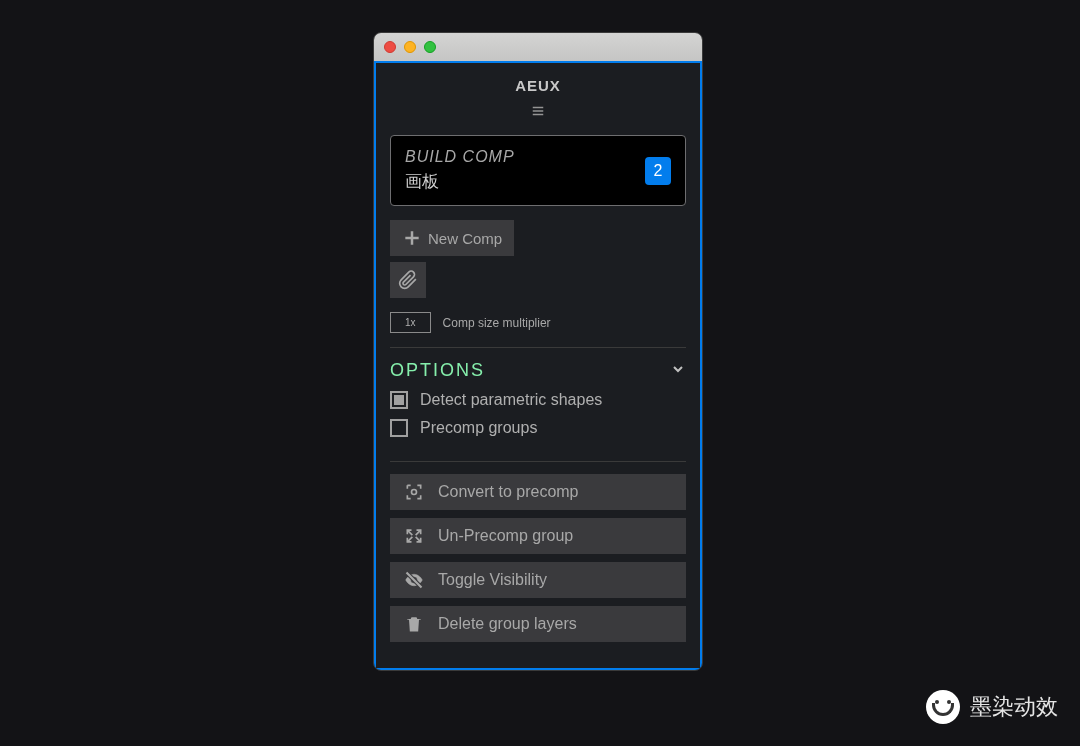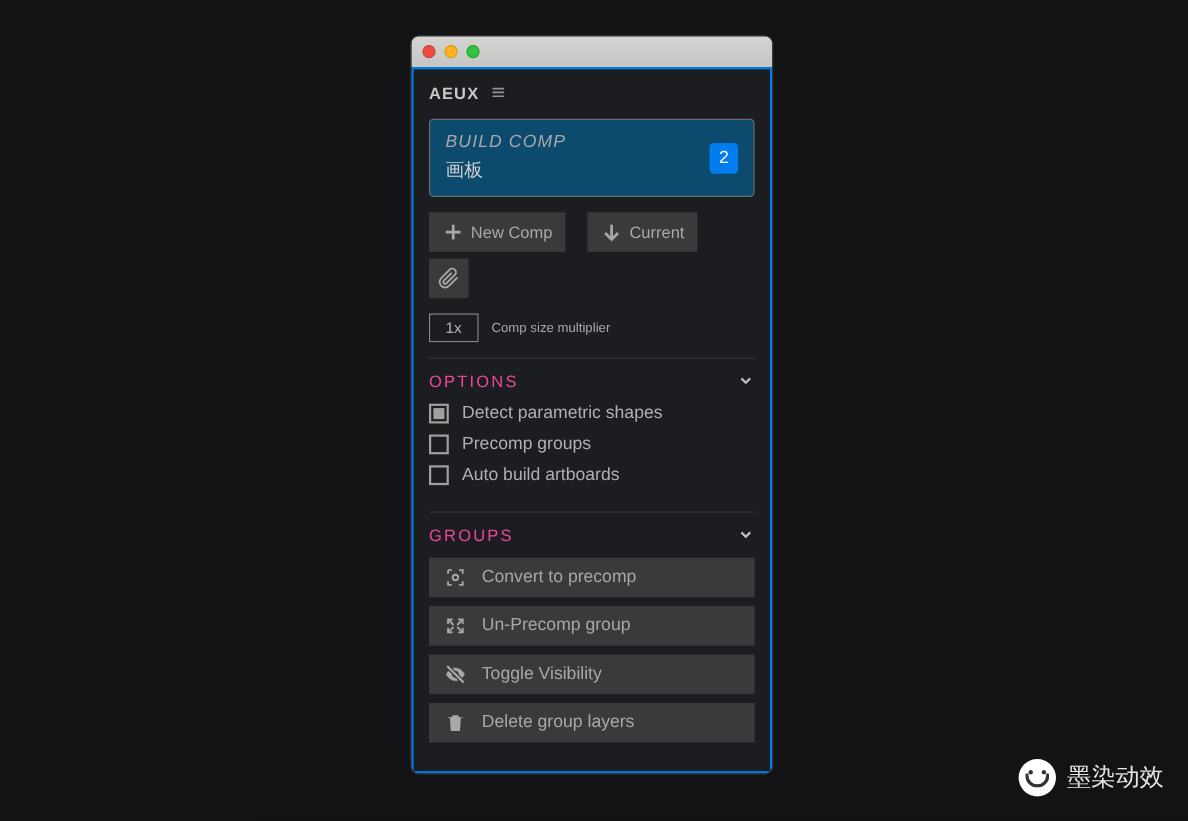--- a/index.html
+++ b/index.html
@@ -39,33 +39,34 @@
     .tl-max { background: #32c140; border: 0.5px solid #14a023; }
     .panel {
       border: 2px solid #027ded;
       padding: 14px 14px 18px 14px;
     }
     .panel-header {
       display: flex;
       align-items: center;
       gap: 10px;
       margin-bottom: 14px;
+      flex-direction: column;
     }
     .panel-title {
       color: #c8c8c8;
       font-size: 15px;
       font-weight: 600;
       letter-spacing: 1px;
     }
     .menu-icon {
       color: #949494;
       font-size: 14px;
     }
     .build-comp {
-      background: #0c4a6e;
+      background: #000000;
       border: 1px solid #6e6e70;
       border-radius: 4px;
       padding: 12px 14px;
       display: flex;
       justify-content: space-between;
       align-items: center;
       margin-bottom: 14px;
     }
     .build-comp-text {}
     .build-comp-label {
@@ -123,32 +124,32 @@
       align-items: center;
       gap: 12px;
       padding-bottom: 14px;
       border-bottom: 1px solid #3a3a3a;
       margin-bottom: 12px;
     }
     .multiplier-box {
       border: 1px solid #8a8a8a;
       padding: 4px 14px;
       color: #b0b0b0;
-      font-size: 14px;
+      font-size: 10px;
     }
     .multiplier-label {
       color: #a8a8a8;
       font-size: 12px;
     }
     .section-header {
       display: flex;
       justify-content: space-between;
       align-items: center;
-      color: #ec4899;
-      font-size: 15px;
+      color: #86efac;
+      font-size: 18px;
       letter-spacing: 2px;
       margin-bottom: 10px;
     }
     .chev {
       font-size: 12px;
       color: #c0c0c0;
     }
     .checkbox-row {
       display: flex;
       align-items: center;
@@ -272,27 +273,20 @@
     </div>
 
     <div class="btn-row">
       <div class="btn">
         <svg class="icon-svg" viewBox="0 0 24 24" fill="none" stroke="currentColor" stroke-width="3" width="16" height="16">
           <line x1="12" y1="4" x2="12" y2="20"></line>
           <line x1="4" y1="12" x2="20" y2="12"></line>
         </svg>
         <span>New Comp</span>
       </div>
-      <div class="btn">
-        <svg class="icon-svg" viewBox="0 0 24 24" fill="none" stroke="currentColor" stroke-width="3" width="16" height="16">
-          <line x1="12" y1="4" x2="12" y2="20"></line>
-          <polyline points="5,13 12,20 19,13"></polyline>
-        </svg>
-        <span>Current</span>
-      </div>
     </div>
 
     <div class="btn-row btn-row2">
       <div class="btn-icon">
         <svg class="icon-svg" viewBox="0 0 24 24" fill="none" stroke="currentColor" stroke-width="2" width="18" height="18">
           <path d="M21.44 11.05l-9.19 9.19a6 6 0 0 1-8.49-8.49l9.19-9.19a4 4 0 0 1 5.66 5.66l-9.2 9.19a2 2 0 0 1-2.83-2.83l8.49-8.48"></path>
         </svg>
       </div>
     </div>
 
@@ -311,35 +305,23 @@
         </span>
       </div>
       <div class="checkbox-row">
         <div class="checkbox checked"></div>
         <span class="checkbox-label">Detect parametric shapes</span>
       </div>
       <div class="checkbox-row">
         <div class="checkbox"></div>
         <span class="checkbox-label">Precomp groups</span>
       </div>
-      <div class="checkbox-row">
-        <div class="checkbox"></div>
-        <span class="checkbox-label">Auto build artboards</span>
-      </div>
     </div>
 
     <div>
-      <div class="section-header">
-        <span>GROUPS</span>
-        <span class="chev">
-          <svg viewBox="0 0 24 24" width="16" height="16" fill="none" stroke="currentColor" stroke-width="3">
-              <polyline points="6,9 12,15 18,9"></polyline>
-            </svg>
-        </span>
-      </div>
       <div class="group-btn">
         <svg class="icon-svg" viewBox="0 0 24 24" fill="none" stroke="currentColor" stroke-width="2">
           <path d="M4 4 L8 4 M16 4 L20 4 L20 8 M20 16 L20 20 L16 20 M8 20 L4 20 L4 16 M4 8 L4 4"></path>
           <circle cx="12" cy="12" r="3"></circle>
         </svg>
         <span class="group-btn-label">Convert to precomp</span>
       </div>
       <div class="group-btn">
         <svg class="icon-svg" viewBox="0 0 24 24" fill="none" stroke="currentColor" stroke-width="2">
           <polyline points="9,5 4,5 4,10"></polyline>

